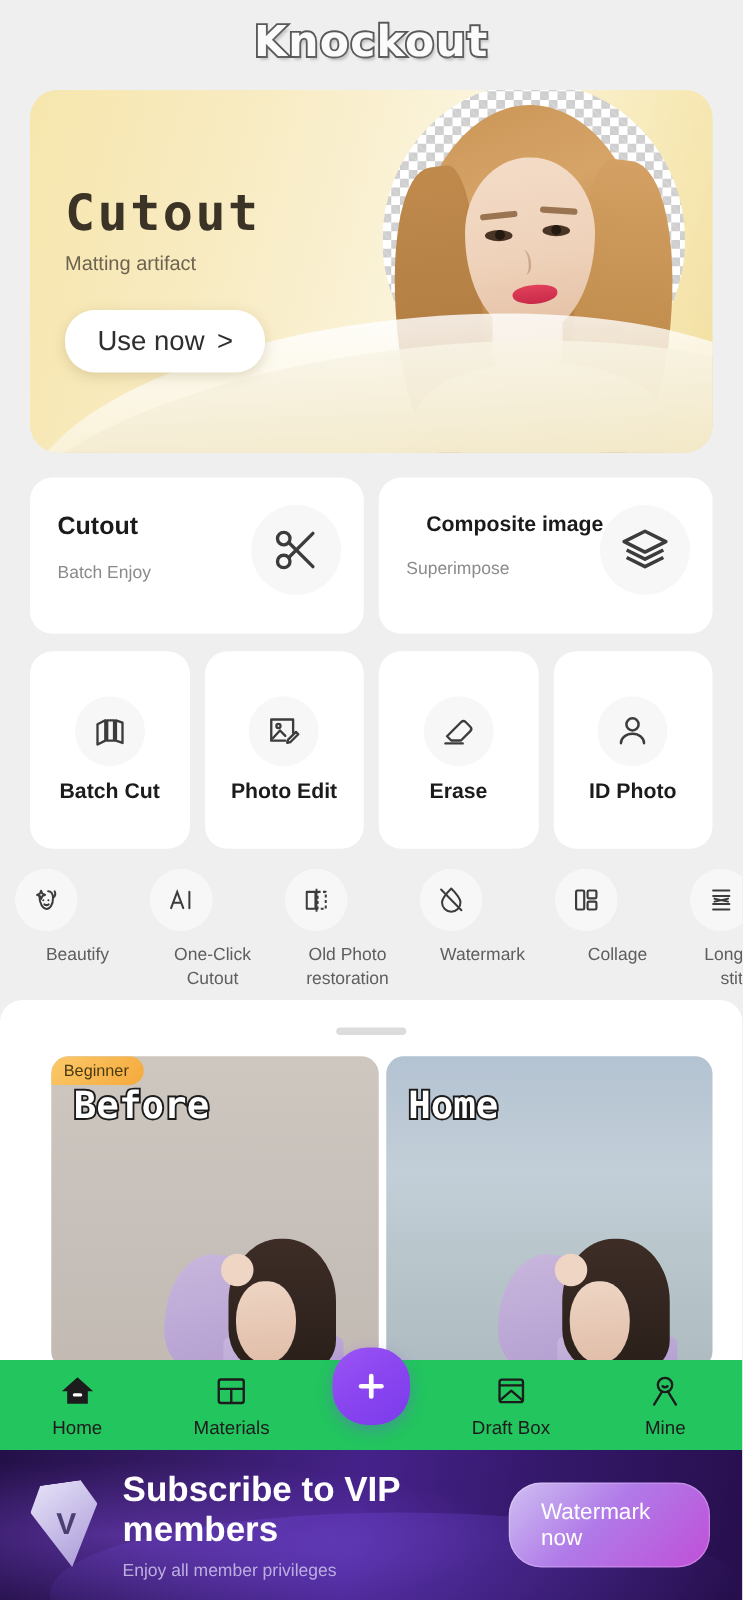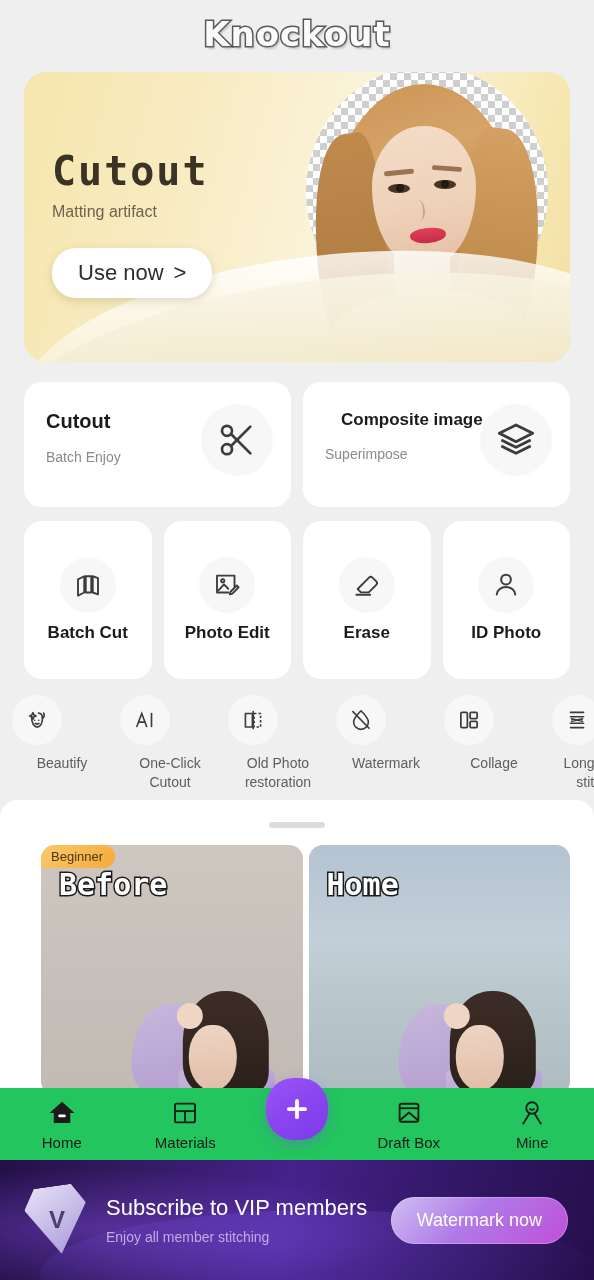--- a/index.html
+++ b/index.html
@@ -285,21 +285,21 @@
     position: relative; z-index: 3;
     margin-left: 26px;
     width: 62px; height: 68px;
     background: linear-gradient(150deg,#e7e2f7,#c3b8e6 55%,#a497d4);
     clip-path: polygon(20% 0%, 80% 0%, 100% 30%, 50% 100%, 0% 30%);
     display: flex; align-items: center; justify-content: center;
     transform: rotate(-8deg);
   }
   .vip-gem span { color: #4a3f70; font-weight: bold; font-size: 24px; transform: rotate(8deg); }
   .vip-text { position: relative; z-index: 3; margin-left: 18px; }
-  .vip-title { font-size: 22px; font-weight: normal; color: #ffffff; }
+  .vip-title { font-size: 28px; font-weight: bold; color: #ffffff; }
   .vip-sub { margin-top: 8px; font-size: 14px; color: #bdaee0; }
   .vip-btn {
     position: relative; z-index: 3;
     margin-left: auto; margin-right: 26px;
     padding: 13px 26px;
     border-radius: 26px;
     background: linear-gradient(135deg,#cfc0f2 0%, #b07ae8 45%, #c04fd8 100%);
     color: #ffffff; font-size: 18px;
     box-shadow: 0 0 0 1px rgba(255,255,255,.25) inset;
   }
@@ -565,18 +565,18 @@
   </div>
 
   <div class="vip">
     <div class="vip-glow1"></div>
     <div class="vip-glow2"></div>
     <div class="vip-gem">
       <span>V</span>
     </div>
     <div class="vip-text">
       <div class="vip-title">Subscribe to VIP members</div>
-      <div class="vip-sub">Enjoy all member stitching</div>
+      <div class="vip-sub">Enjoy all member privileges</div>
     </div>
     <div class="vip-btn">Watermark now</div>
   </div>
 
 </div>
 
 </body></html>

